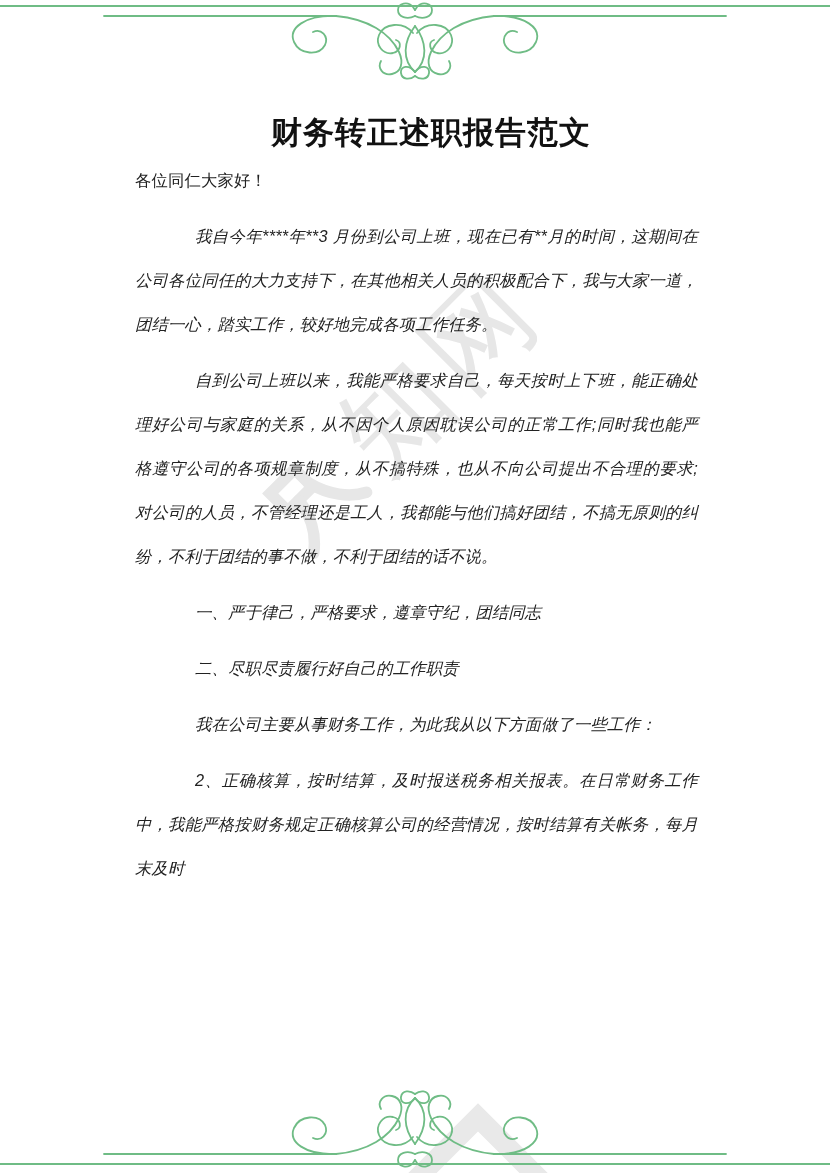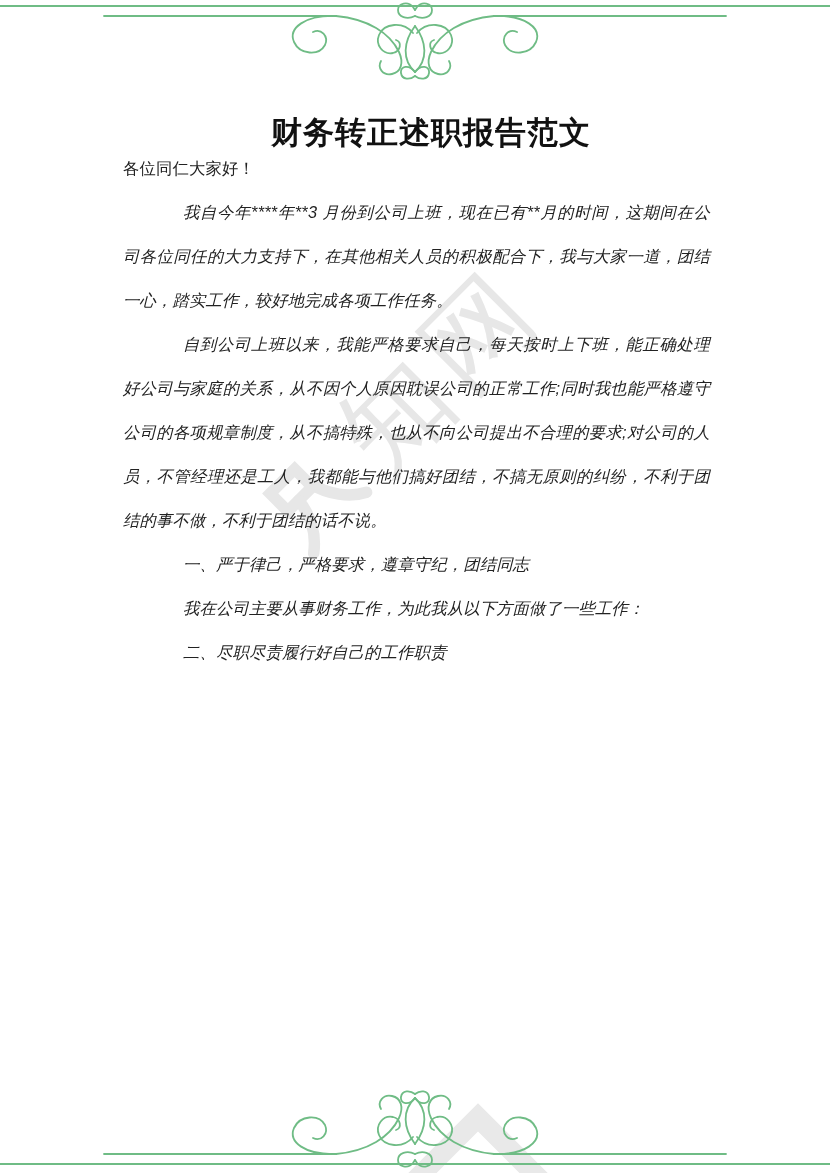--- a/index.html
+++ b/index.html
@@ -51,21 +51,21 @@
     text-align: center;
     font-size: 31px; font-weight: 700; color: #111;
     letter-spacing: 1px;
     z-index: 2; margin: 16px;
   }
   .doc-body {
     position: absolute; top: 146px; left: 123px; width: 587px;
     z-index: 2;
   }
   .para {
-    margin: 0;
+    margin: 12px;
     font-size: 16.3px; line-height: 44px;
     color: #222222;
     text-align: justify;
     letter-spacing: 0.2px;
   }
   .para.indent { text-indent: 60px; font-style: italic; }
 </style>
 </head>
 <body>
 
@@ -118,17 +118,18 @@
     <span class="watermark-text">知网</span>
   </div>
 
   <h1 class="doc-title">财务转正述职报告范文</h1>
 
   <div class="doc-body">
     <p class="para">各位同仁大家好！</p>
     <p class="para indent">我自今年****年**3 月份到公司上班，现在已有**月的时间，这期间在公司各位同任的大力支持下，在其他相关人员的积极配合下，我与大家一道，团结一心，踏实工作，较好地完成各项工作任务。</p>
     <p class="para indent">自到公司上班以来，我能严格要求自己，每天按时上下班，能正确处理好公司与家庭的关系，从不因个人原因耽误公司的正常工作;同时我也能严格遵守公司的各项规章制度，从不搞特殊，也从不向公司提出不合理的要求;对公司的人员，不管经理还是工人，我都能与他们搞好团结，不搞无原则的纠纷，不利于团结的事不做，不利于团结的话不说。</p>
     <p class="para indent">一、严于律己，严格要求，遵章守纪，团结同志</p>
+    <p class="para indent">二、尽职尽责履行好自己的工作职责</p>
     <p class="para indent">我在公司主要从事财务工作，为此我从以下方面做了一些工作：</p>
-    <p class="para indent">二、尽职尽责履行好自己的工作职责</p>
+    <p class="para indent">2、正确核算，按时结算，及时报送税务相关报表。在日常财务工作中，我能严格按财务规定正确核算公司的经营情况，按时结算有关帐务，每月末及时</p>
   </div>
 
 </div>
 
 </body></html>

